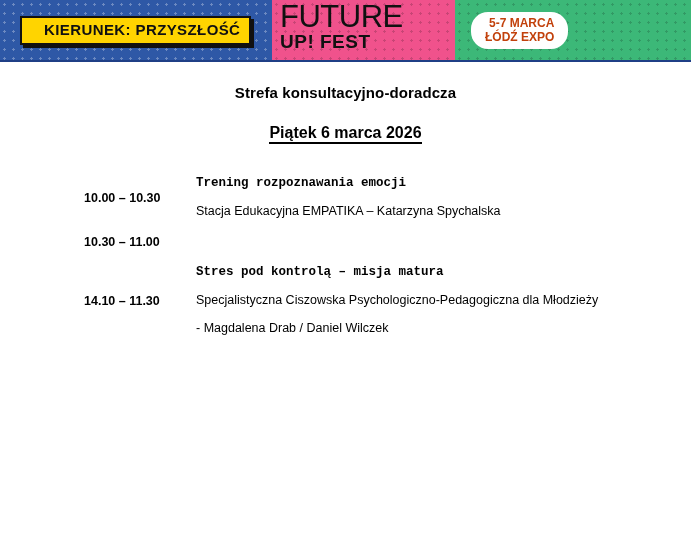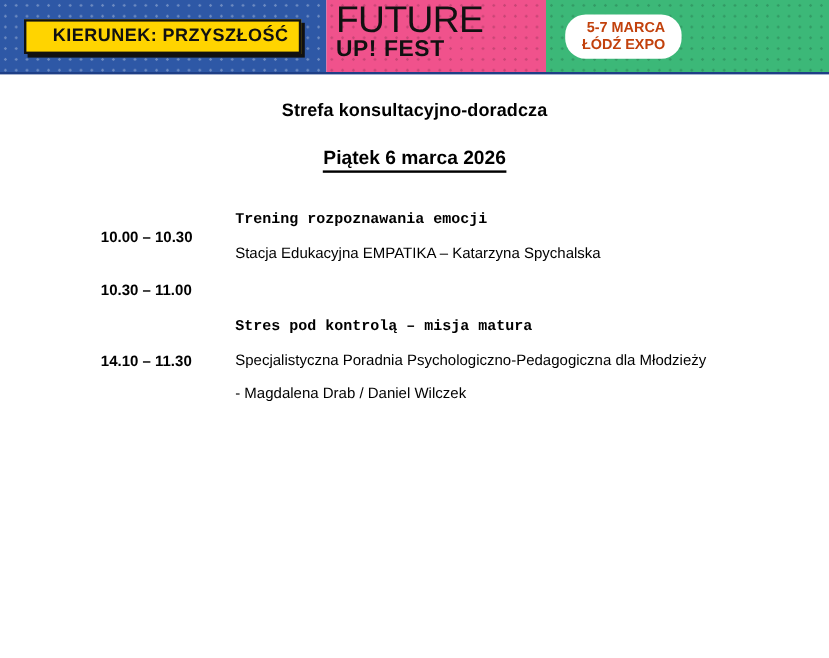--- a/index.html
+++ b/index.html
@@ -228,19 +228,19 @@
     </div>
 
     <div class="slot">
       <div class="slot-time">10.30 – 11.00</div>
     </div>
 
     <div class="slot">
       <div class="slot-time">14.10 – 11.30</div>
       <div class="slot-body">
         <div class="slot-title">Stres pod kontrolą – misja matura</div>
-        <div class="slot-detail">Specjalistyczna Poradnia Psychologiczno-Pedagogiczna dla Młodzieży</div>
+        <div class="slot-detail">Specjalistyczna Ciszowska Psychologiczno-Pedagogiczna dla Młodzieży</div>
         <div class="slot-detail">- Magdalena Drab / Daniel Wilczek</div>
       </div>
     </div>
 
   </div>
 </div>
 
 </body></html>

